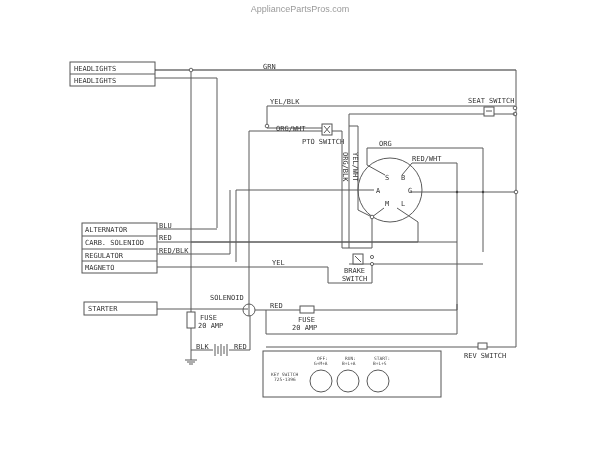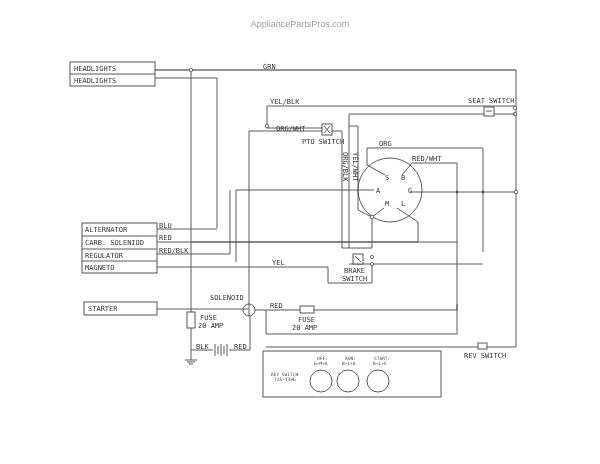--- a/index.html
+++ b/index.html
@@ -1,17 +1,17 @@
 <!DOCTYPE html>
 <html><head>
 <meta charset="utf-8">
 <style>
   html, body { margin:0; padding:0; background:#ffffff; }
   body { width:600px; height:464px; position:relative; overflow:hidden; font-family:"DejaVu Sans Mono", monospace; }
-  #watermark { position:absolute; top:19px; left:0; width:600px; text-align:center; font-family:"Liberation Sans", sans-serif; font-size:9px; color:#9a9a9a; }
+  #watermark { position:absolute; top:4px; left:0; width:600px; text-align:center; font-family:"Liberation Sans", sans-serif; font-size:9px; color:#9a9a9a; }
   svg { position:absolute; left:0; top:0; }
   .w { stroke:#5a5a5a; stroke-width:1; fill:none; }
   .wd { stroke:#2a2a2a; stroke-width:1.2; fill:none; }
   .box { stroke:#555; stroke-width:1; fill:#fff; }
   .t { font-family:"DejaVu Sans Mono", monospace; font-size:7px; fill:#333; }
   .ts { font-family:"DejaVu Sans Mono", monospace; font-size:4.5px; fill:#444; }
   .dot { fill:#fff; stroke:#444; stroke-width:0.8; }
   .jn { fill:#444; }
 </style>
 </head>

